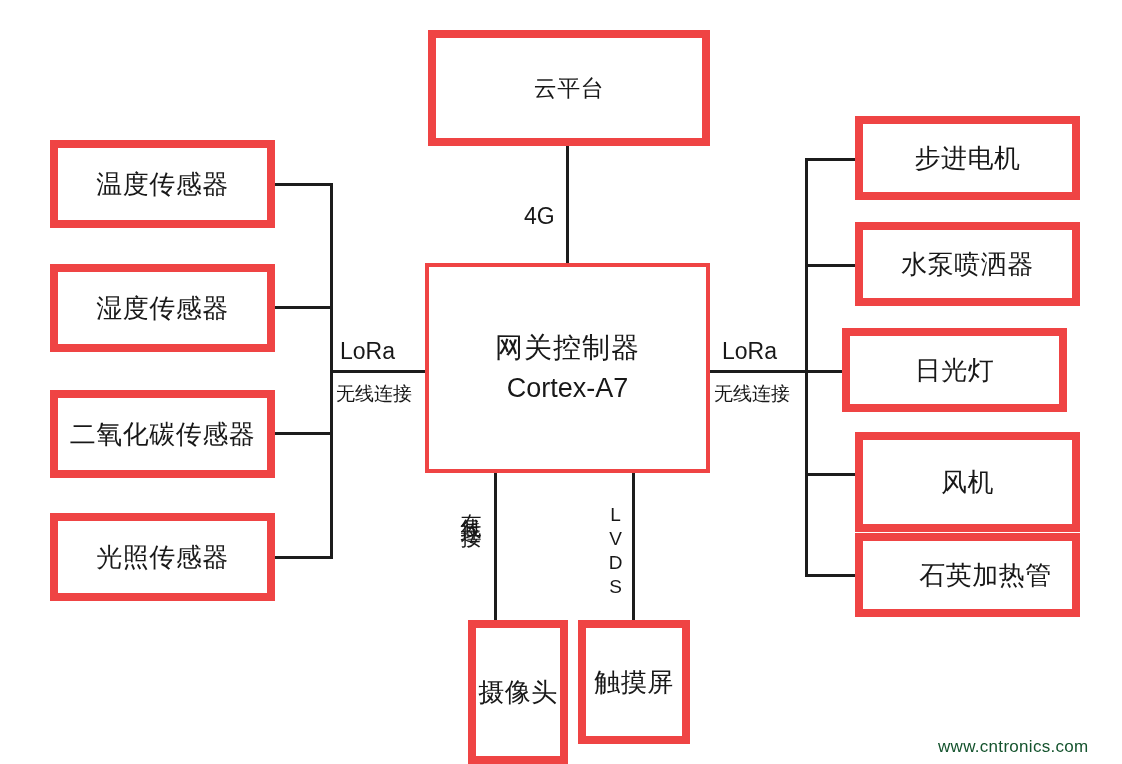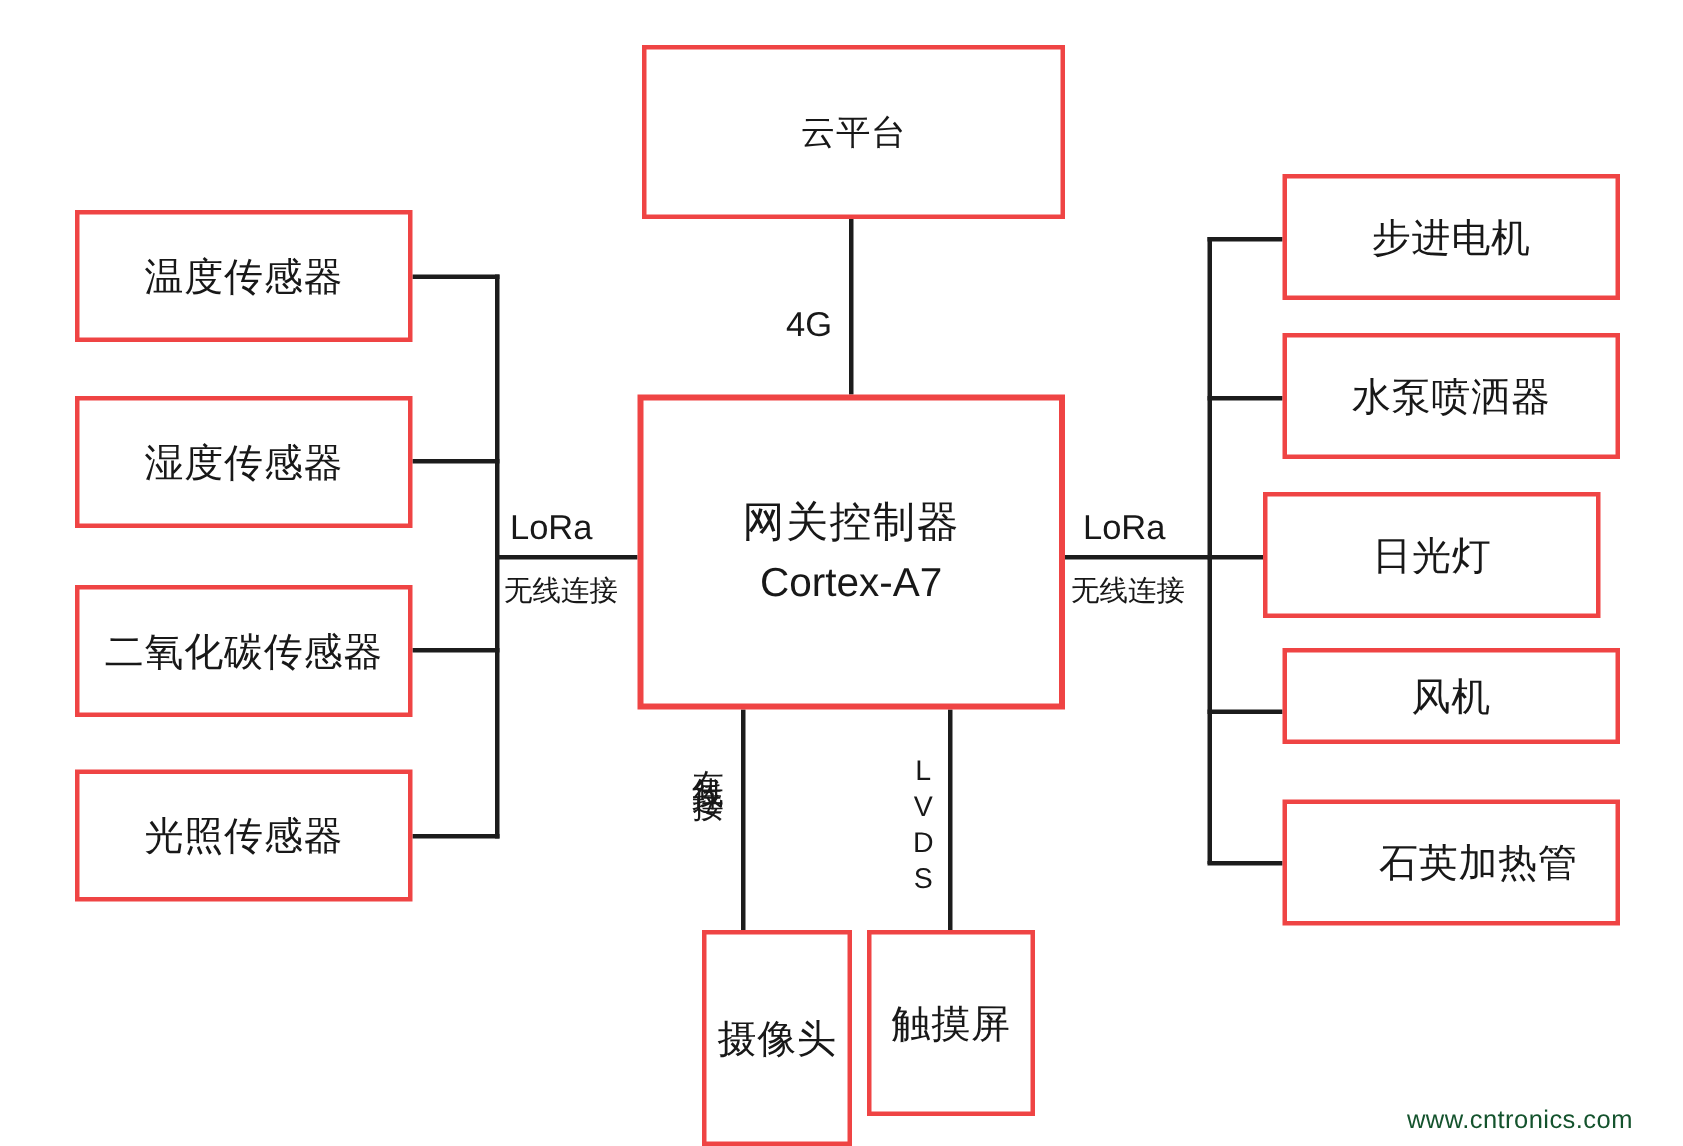--- a/index.html
+++ b/index.html
@@ -17,21 +17,21 @@
     width: 1122px;
     height: 764px;
     background: #ffffff;
     overflow: hidden;
   }
 
   
   .block {
     position: absolute;
     box-sizing: border-box;
-    border: 3px solid #ef4444;
+    border: 8px solid #ef4444;
     background: #ffffff;
     display: flex;
     align-items: center;
     justify-content: center;
     text-align: center;
     z-index: 3;
   }
   .block .label {
     font-size: 26px;
     line-height: 1.32;
@@ -139,21 +139,21 @@
 
   <div class="block" style="left:855px; top:116px; width:225px; height:84px;">
     <span class="label">步进电机</span>
   </div>
   <div class="block" style="left:855px; top:222px; width:225px; height:84px;">
     <span class="label">水泵喷洒器</span>
   </div>
   <div class="block" style="left:830px; top:328px; width:225px; height:84px;margin-left:12px;">
     <span class="label">日光灯</span>
   </div>
-  <div class="block" style="left:855px; top:432px; width:225px; height:64px;">
+  <div class="block" style="left:855px; top:432px; width:225px; height:100px;">
     <span class="label">风机</span>
   </div>
   <div class="block" style="left:855px; top:533px; width:225px; height:84px;padding-left:36px;">
     <span class="label">石英加热管</span>
   </div>
 
   <div class="line-v" style="left:805px; top:158px; height:418px;"></div>
   <div class="line-h" style="left:805px; top:158px; width:52px;"></div>
   <div class="line-h" style="left:805px; top:264px; width:52px;"></div>
   <div class="line-h" style="left:805px; top:370px; width:52px;"></div>

